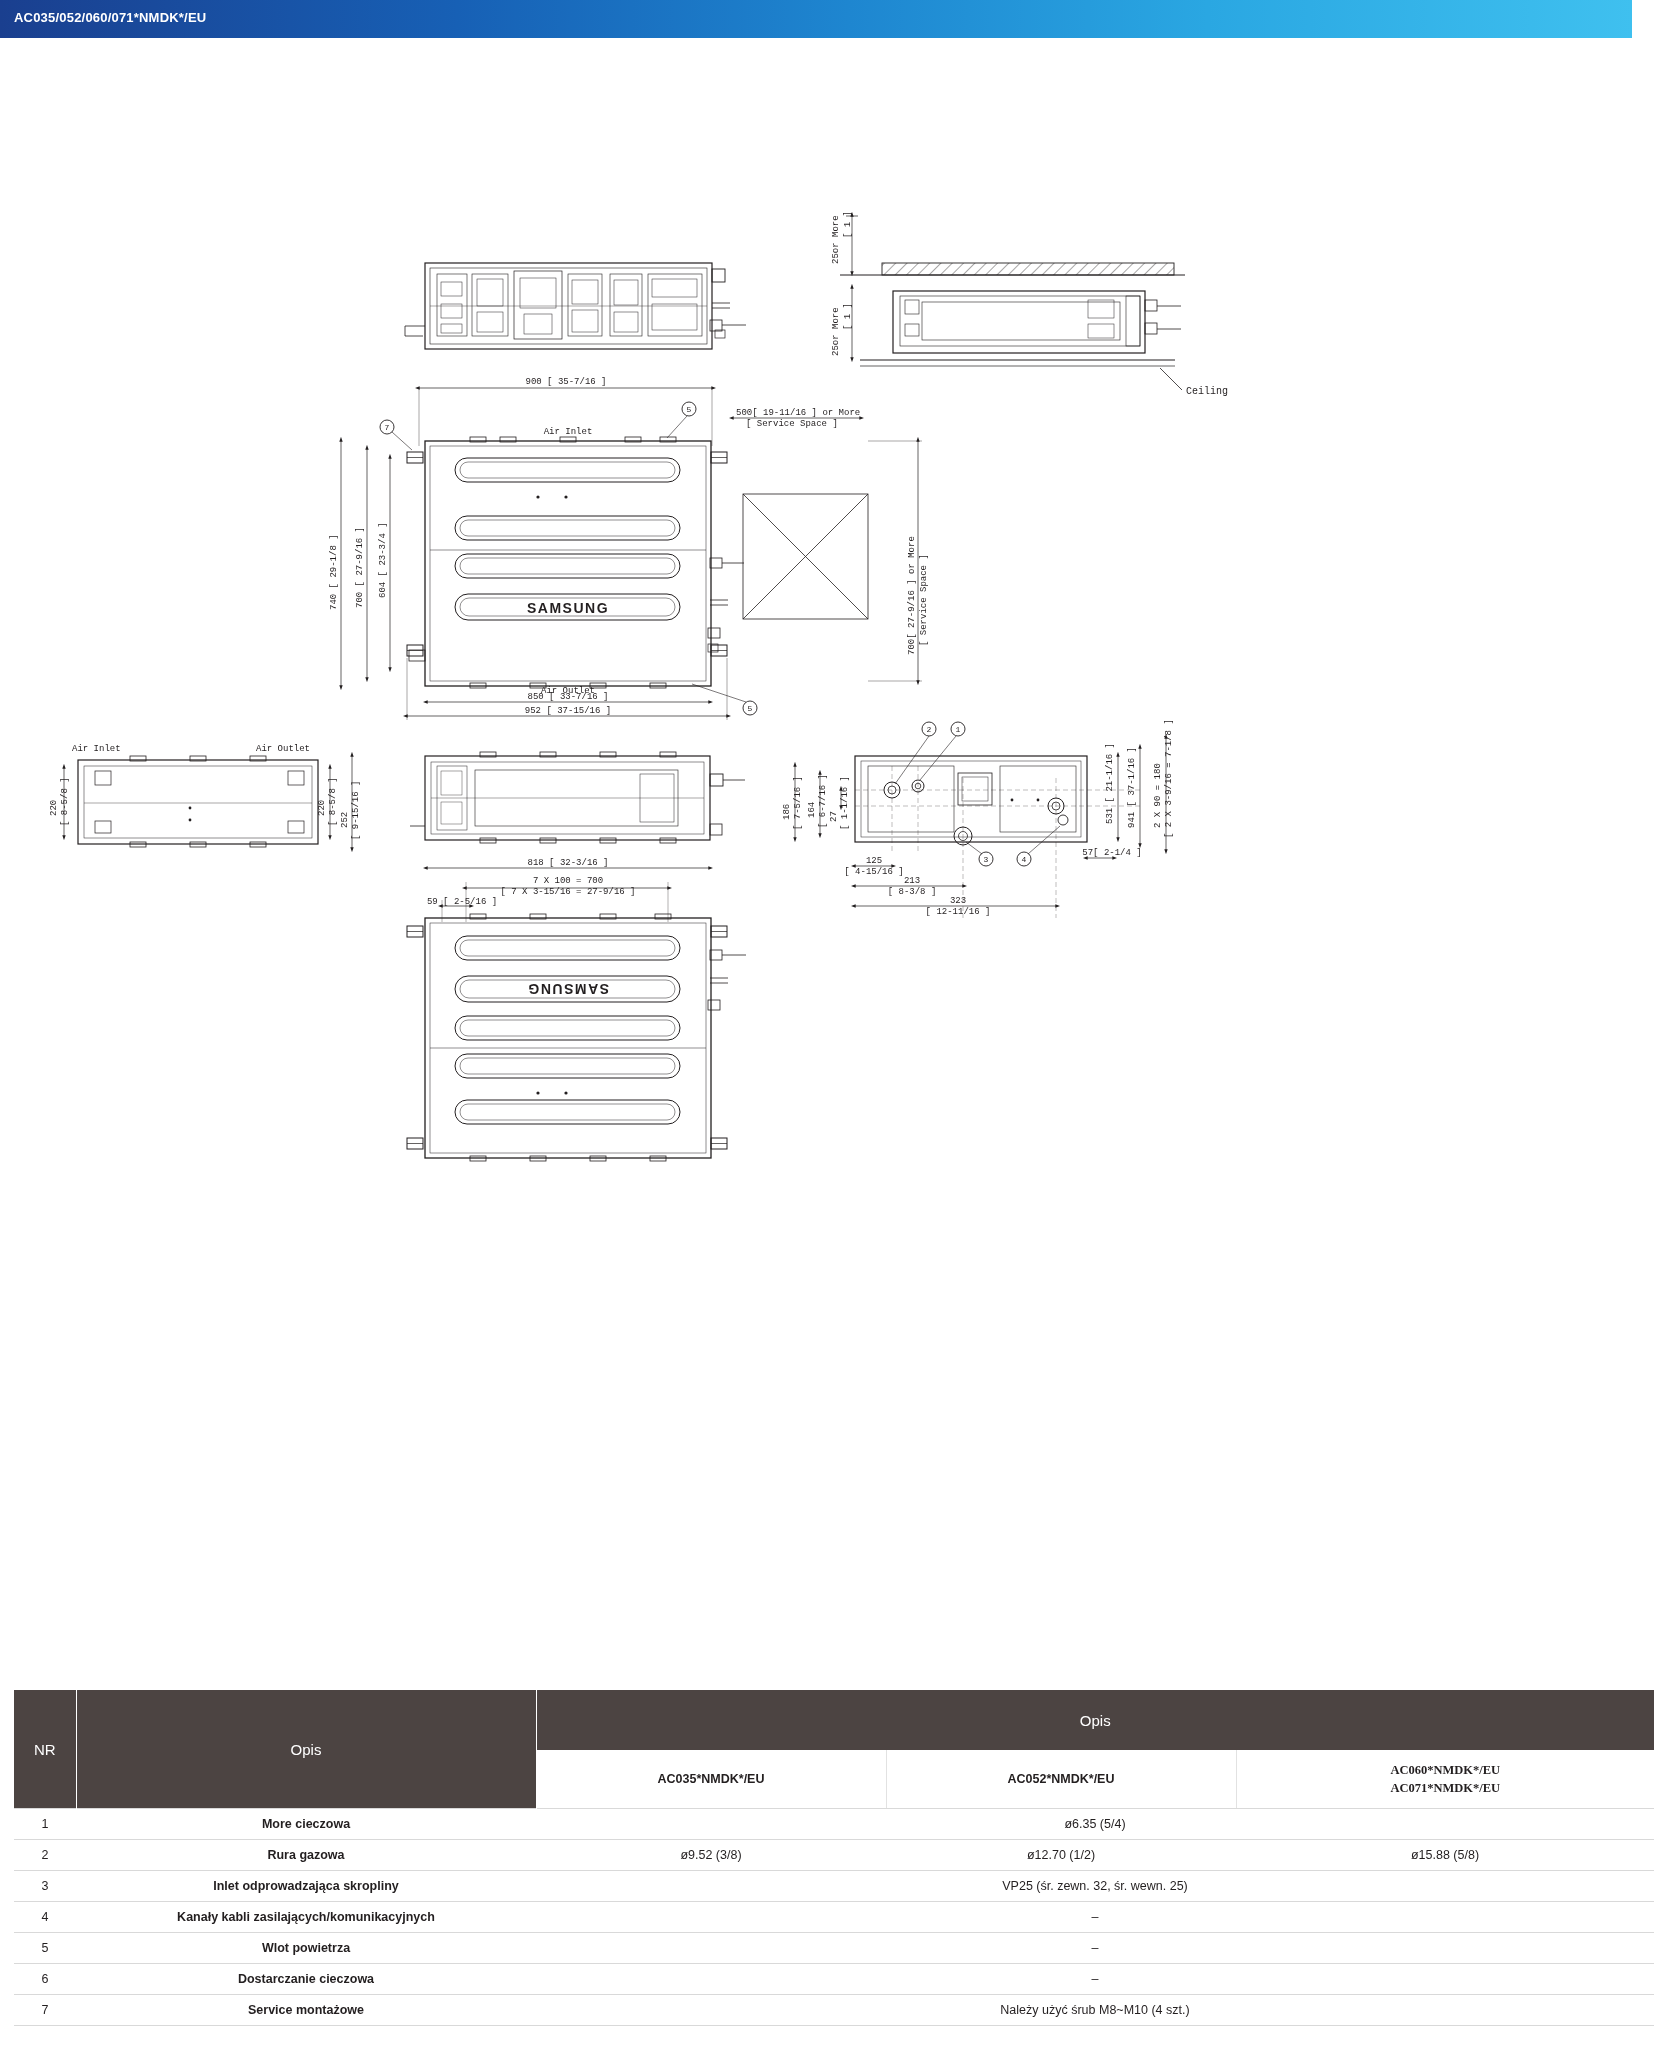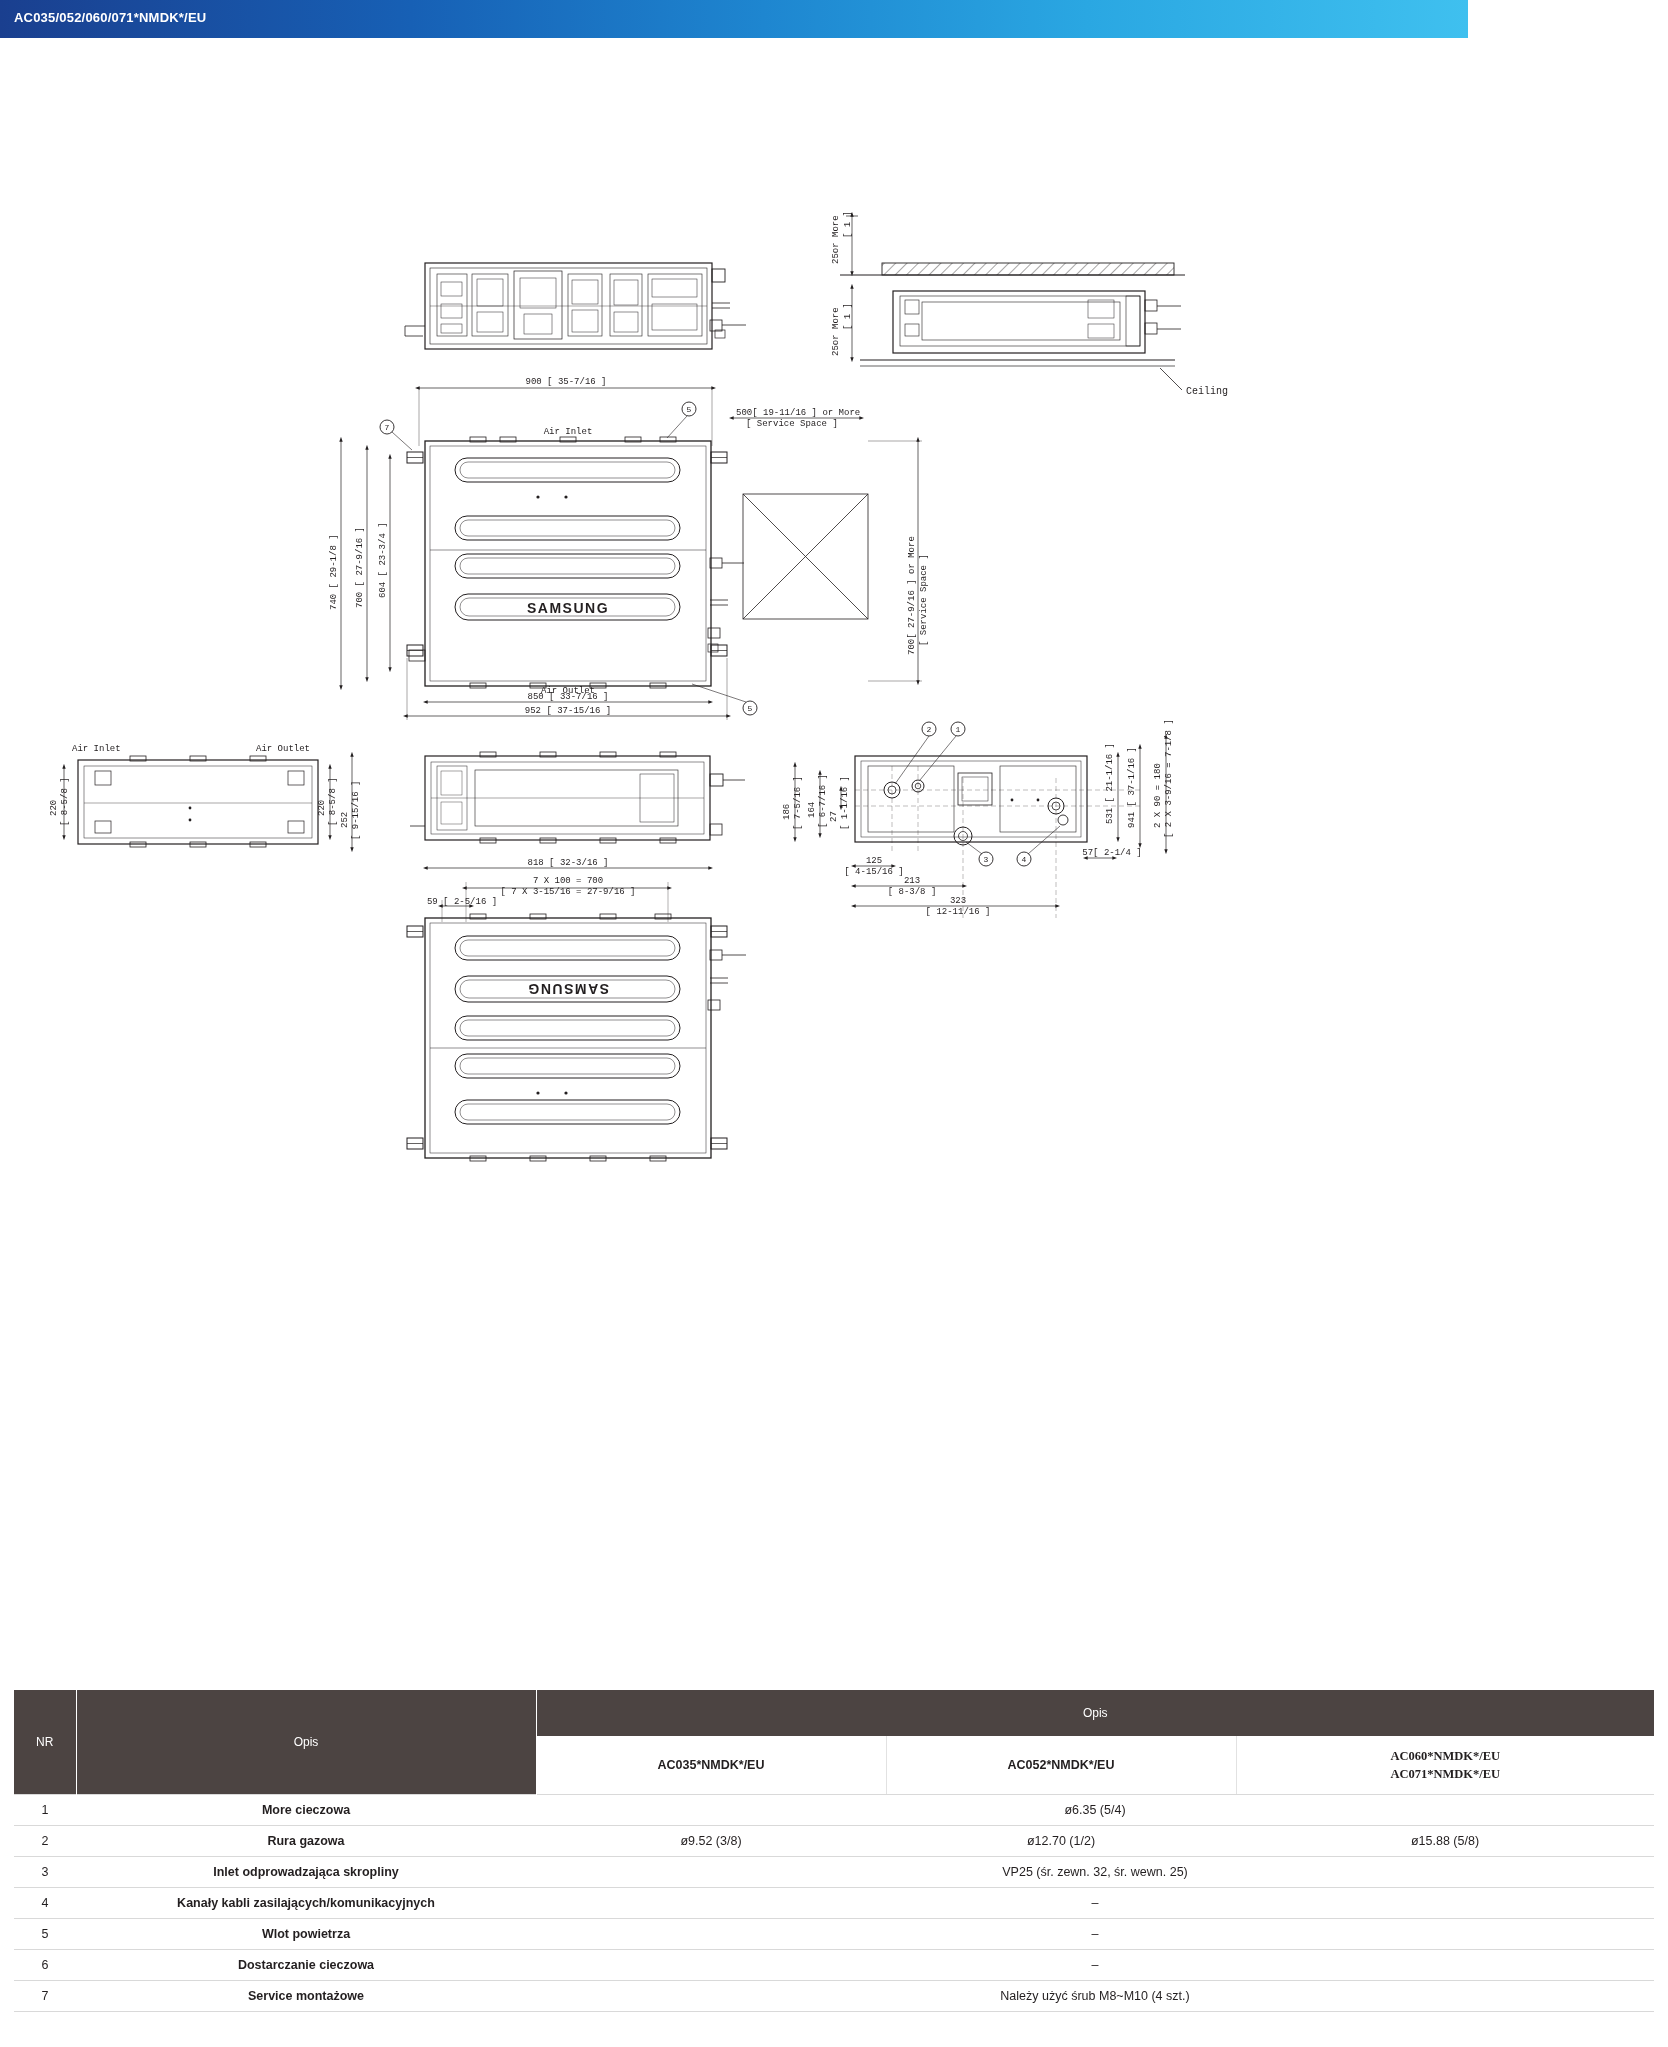--- a/index.html
+++ b/index.html
@@ -6,21 +6,21 @@
   body{
     width:1668px;height:2047px;
     background:#ffffff;
     font-family:"Liberation Sans", sans-serif;
     color:#231f20;
     position:relative;
     overflow:hidden;
   }
   
   .header-bar{
-    position:absolute;left:0;top:0;width:1468px;height:38px;
+    position:absolute;left:0;top:0;width:1632px;height:38px;
     background:linear-gradient(90deg,#1a3f8f 0%,#1760b5 28%,#1e86d0 52%,#2aa7e2 74%,#3fc0ef 100%);
   }
   .header-title{
     position:absolute;left:14px;top:10px;
     font-size:13px;font-weight:bold;color:#ffffff;letter-spacing:.2px;
   }
   
   .drawing{
     position:absolute;left:0;top:38px;width:1668px;height:1610px;
     background:#ffffff;
@@ -31,21 +31,21 @@
     position:absolute;left:14px;top:1690px;width:1640px;
     border-collapse:collapse;
     font-size:12.5px;
   }
   .spec-table th,.spec-table td{
     border:0;
     padding:0;
   }
   .hdr-row th{
     background:#4c4442;color:#ffffff;
-    height:46px;font-weight:normal;font-size:12px;text-align:center;
+    height:60px;font-weight:normal;font-size:15px;text-align:center;
     border-right:1px solid #ffffff;
   }
   .hdr-row th:last-child{border-right:0;}
   .sub-row td{
     background:#ffffff;height:58px;text-align:center;font-weight:bold;font-size:12.5px;
     border-bottom:1px solid #d9d9d9;
   }
   .sub-row td.sep{border-left:1px solid #e2e2e2;}
   .body-row td{
     height:30px;text-align:center;font-size:12.5px;border-bottom:1px solid #d9d9d9;

